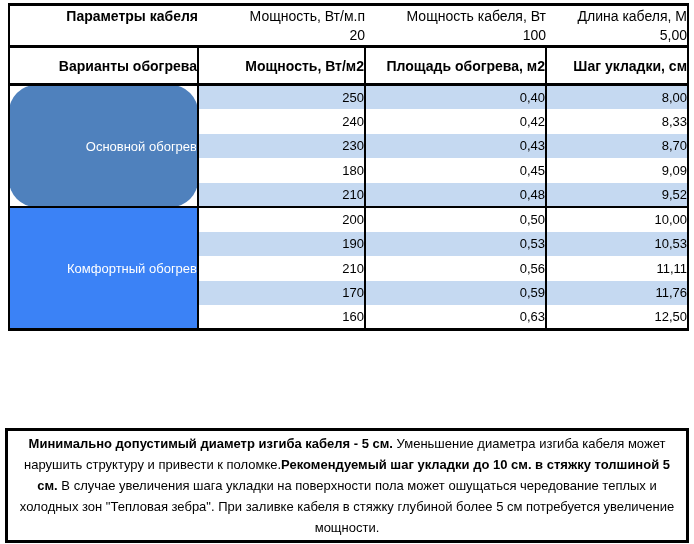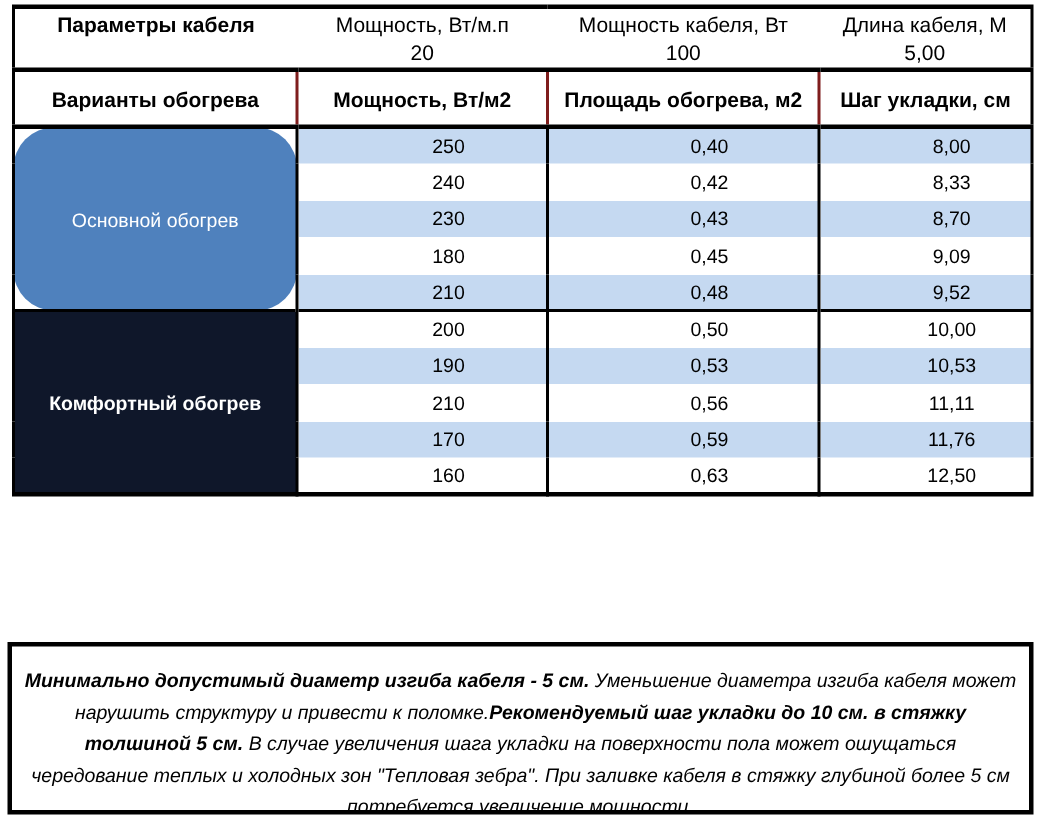--- a/index.html
+++ b/index.html
@@ -19,72 +19,71 @@
     left: 8px;
     top: 3px;
     width: 679px;
     border-collapse: collapse;
     table-layout: fixed;
     border: 2px solid #000;
     border-top-width: 3px;
     border-bottom-width: 3px;
   }
   table.main td, table.main th {
-    text-align: center;
+    text-align: right;
     vertical-align: middle;
     overflow: hidden;
     white-space: nowrap;
     margin-left: 36px;
   }
 
   
   tr.info td { border: 0; height: 21px; font-size: 14px; font-weight: normal; }
   tr.info td.bold { font-weight: bold; }
 
   
   tr.colhead th {
     height: 38px;
     font-size: 14px;
     font-weight: bold;
     border-top: 3px solid #000;
     border-bottom: 3px solid #000;
     background: #ffffff;
   }
-  tr.colhead th + th { border-left: 2px solid #7f1d1d; }
+  tr.colhead th + th { border-left: 2px solid #000000; }
 
   
   tr.datarow td { height: 24.5px; font-size: 13px; }
   tr.datarow td.num { border-left: 2px solid #000; padding-left: 35px; }
   tr.band td.num { background: #c5d9f1; }
   tr.plain td.num { background: #ffffff; }
   tr.sec td { border-top: 2px solid #000; }
 
   td.group {
     font-size: 14px;
     color: #ffffff;
     border-right: 2px solid #000;
   }
   td.g-main { background: #4f81bd; border-radius: 27px; }
-  td.g-comfort { background: #0f172a; font-weight: bold; }
+  td.g-comfort { background: #3b82f6; }
 
   
   .note-box {
     position: absolute;
     left: 5px;
     top: 428px;
     width: 684px;
     height: 115px;
     border: 3px solid #000;
     background: #ffffff;
-    padding: 12px 8px;
+    padding: 2px 8px;
     text-align: center;
     font-size: 13px;
     line-height: 21px;
     overflow: hidden;
-    font-style: italic;
   }
   .note-box .b { font-weight: bold; }
 </style>
 </head>
 <body>
 
 <div class="sheet">
 
   <table class="main">
     <colgroup>

